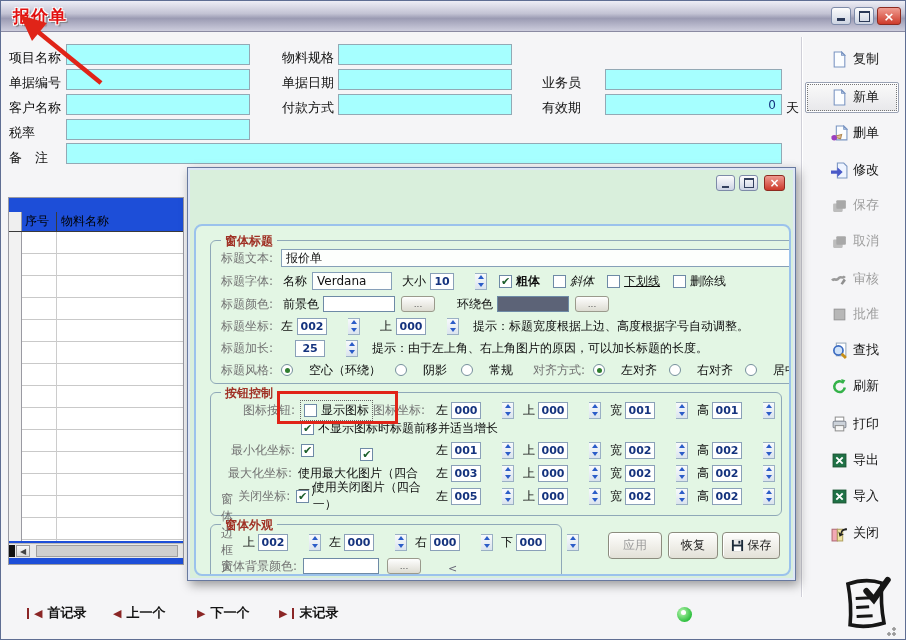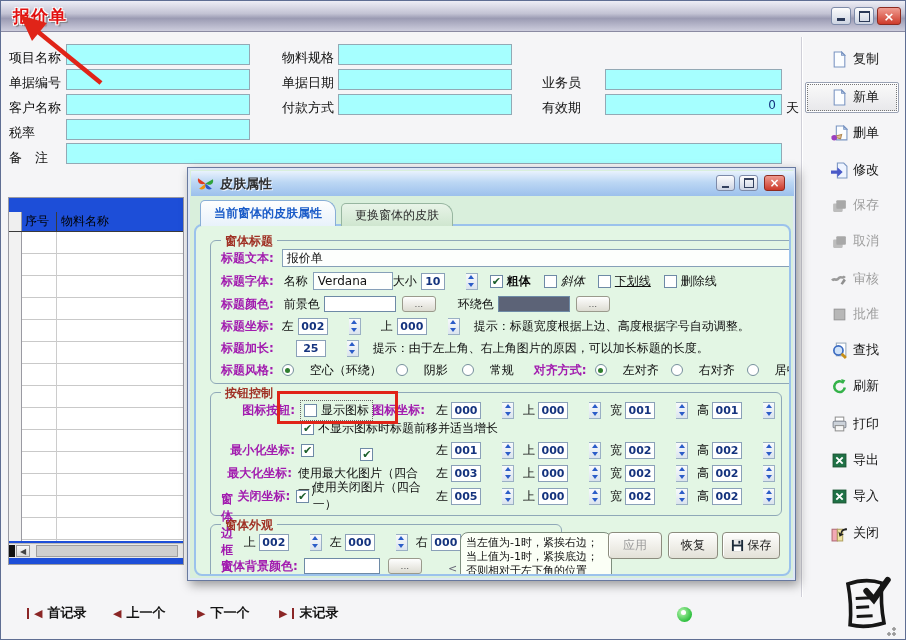--- a/index.html
+++ b/index.html
@@ -48,21 +48,21 @@
   .dmin{width:7px;height:2px;background:#33415f;margin-top:8px;}
   .dmax{width:8px;height:7px;border:1px solid #33415f;border-top:2px solid #33415f;}
   .tabs{left:12px;top:32px;display:flex;align-items:flex-end;gap:5px;z-index:5;}
   .tab{border:1px solid #88aed6;border-bottom:none;border-radius:5px 12px 0 0;padding:0 13px;display:flex;align-items:center;}
   .tab.on{height:25px;background:linear-gradient(#fefefe,#e8f2fb);color:#1b5cc8;font-size:12px;font-weight:bold;}
   .tab.off{height:22px;background:linear-gradient(#e8f4e8,#cfe6cf);color:#2c2c2c;font-size:12px;border-color:#97b6a0;}
   .tabpage{left:6px;top:56px;width:597px;height:352px;background:#e3f6e4;border:2px solid #9bc2ec;border-radius:8px;box-sizing:border-box;overflow:hidden;}
   .grp{position:absolute;border:1px solid #8fa8b8;border-radius:6px;box-sizing:border-box;}
   .legend{position:absolute;top:-8px;left:10px;background:#e3f6e4;padding:0 4px;font-size:12px;font-weight:bold;color:#a03226;}
   .prow{position:absolute;display:flex;align-items:center;height:18px;font-size:12px;}
-  .bl{color:#a21caf;font-weight:bold;}
+  .bl{color:#737373;}
   .bk{color:#0d0d0d;}
   .ti{background:#fdfffd;border:1px solid #86a0b8;box-sizing:border-box;font-size:12px;color:#111;display:flex;align-items:center;padding:0 4px;}
   .spin{display:inline-flex;height:17px;gap:21px;}
   .spin .v{min-width:30px;background:#fff;border:1px solid #8aa0b8;font-size:11px;font-weight:bold;color:#15337e;display:flex;align-items:center;justify-content:center;box-sizing:border-box;}
   .spin .btns{width:12px;display:flex;flex-direction:column;border:1px solid #9ab0c4;border-left:none;background:linear-gradient(#f8fafc,#dbe4ee);box-sizing:border-box;}
   .spin .btns i{flex:1;display:flex;align-items:center;justify-content:center;}
   .spin .btns i::before{content:"";border:3px solid transparent;}
   .spin .btns .up::before{border-bottom:4px solid #2b5cc8;margin-top:-3px;}
   .spin .btns .dn::before{border-top:4px solid #2b5cc8;margin-bottom:-3px;}
   .cb{display:inline-flex;align-items:center;gap:4px;}
@@ -279,59 +279,46 @@
   <svg class="abs" style="left:834px;top:570px;z-index:45;" width="62" height="66" viewBox="0 0 62 66">
     <g fill="none" stroke="#161616" stroke-width="3.6" transform="rotate(-3 31 33)">
       <path d="M14 12c11-3 24-3 34 1-2 14-2 26 0 40-12 3-24 3-34 0 2-14 2-27 0-41z"></path>
       <path d="M21 27h16M21 36h13M21 45h16" stroke-width="3"></path>
       <path d="M32 20l7 9 15-19" stroke-width="6" stroke-linecap="round"></path>
     </g>
   </svg>
   <div class="abs grip"></div>
 
   <div class="abs dialog">
-    <div class="abs dlg-titlebar">
-      <svg width="17" height="17" viewBox="0 0 16 16" style="margin-left:6px;">
-        <path d="M8 8L1 3c-1 4 2 7 7 5z" fill="#e03a20"></path>
-          <path d="M8 8L2 13c4 2 7-1 6-5z" fill="#f09010"></path>
-        <path d="M8 8l7-4c1 4-2 7-7 4z" fill="#2fa33a"></path>
-          <path d="M8 8l6 5c-4 2-7-1-6-5z" fill="#2b58c8"></path>
-      </svg>
-      <span class="dlg-title">皮肤属性</span>
-    </div>
     <div class="abs dbtn" style="left:528px;">
         <span class="dmin"></span>
       </div>
     <div class="abs dbtn" style="left:551px;">
         <span class="dmax"></span>
       </div>
     <div class="abs dbtn red" style="left:576px;width:21px;">
         <span>×</span>
       </div>
 
-    <div class="tabs abs">
-      <div class="tab on">当前窗体的皮肤属性</div>
-      <div class="tab off">更换窗体的皮肤</div>
-    </div>
 
     <div class="abs tabpage">
 
       <div class="grp" style="left:14px;top:14px;width:668px;height:144px;">
         <span class="legend">窗体标题</span>
 
         <div class="prow" style="left:10px;top:8px;right:7px;">
           <span class="bl">标题文本:</span>
           <span class="ti" style="margin-left:8px;flex:1;height:18px;">报价单</span>
         </div>
 
         <div class="prow" style="left:10px;top:31px;right:7px;">
           <span class="bl">标题字体:</span>
           <span class="bk" style="margin-left:10px;">名称</span>
           <span class="ti" style="margin-left:5px;width:80px;height:18px;">Verdana</span>
-          <span class="bk" style="">大小</span>
+          <span class="bk" style="margin-left:10px;">大小</span>
           <span class="spin" style="margin-left:4px;">
               <span class="v" style="min-width:24px;">10</span>
               <span class="btns">
                 <i class="up"></i>
                 <i class="dn"></i>
               </span>
             </span>
           <span class="cb on" style="margin-left:12px;">
               <span class="bx"></span>
               <span class="bk" style="font-weight:bold;">粗体</span>
@@ -684,25 +671,20 @@
 
         <div class="prow" style="left:10px;top:32px;right:4px;">
           <span class="bl">窗体背景颜色:</span>
           <span class="swatch" style="margin-left:6px;width:76px;background:#ffffff;"></span>
           <span class="dots" style="margin-left:8px;">...</span>
         </div>
 
       </div>
 
       <span class="abs bk" style="left:252px;top:336px;font-size:11px;color:#667;">&lt;</span>
-      <div class="bubble">
-        <div>当左值为-1时，紧挨右边；</div>
-        <div>当上值为-1时，紧挨底边；</div>
-        <div>否则相对于左下角的位置</div>
-      </div>
 
       <div class="btn3 dis" style="left:412px;top:306px;width:54px;">应用</div>
       <div class="btn3" style="left:472px;top:306px;width:50px;">恢复</div>
       <div class="btn3" style="left:526px;top:306px;width:58px;">
         <svg width="13" height="13" viewBox="0 0 14 14">
             <rect x="1" y="1" width="12" height="12" fill="#1c2b3a"></rect>
             <rect x="3" y="1" width="8" height="5" fill="#e8e8e8"></rect>
             <rect x="8" y="2" width="2" height="3" fill="#1c2b3a"></rect>
             <rect x="3" y="8" width="8" height="5" fill="#ffffff"></rect>
           </svg>

